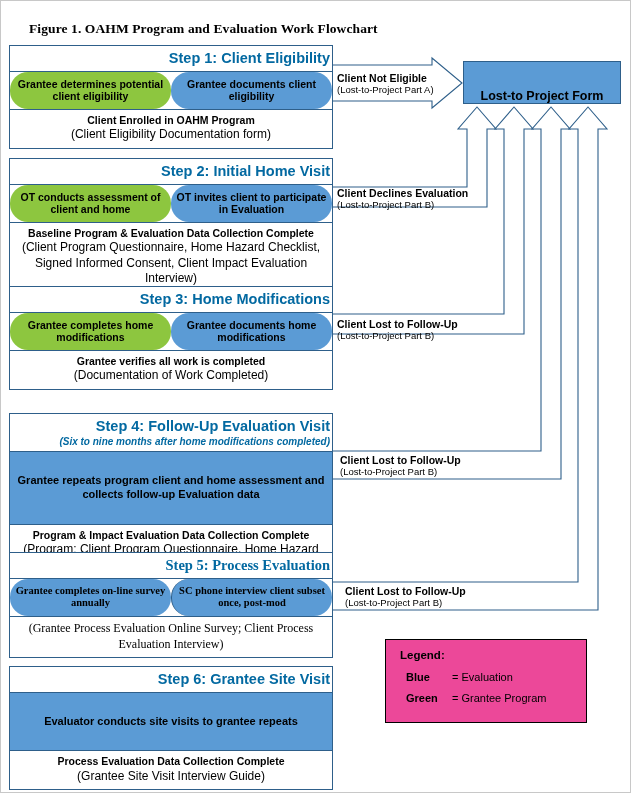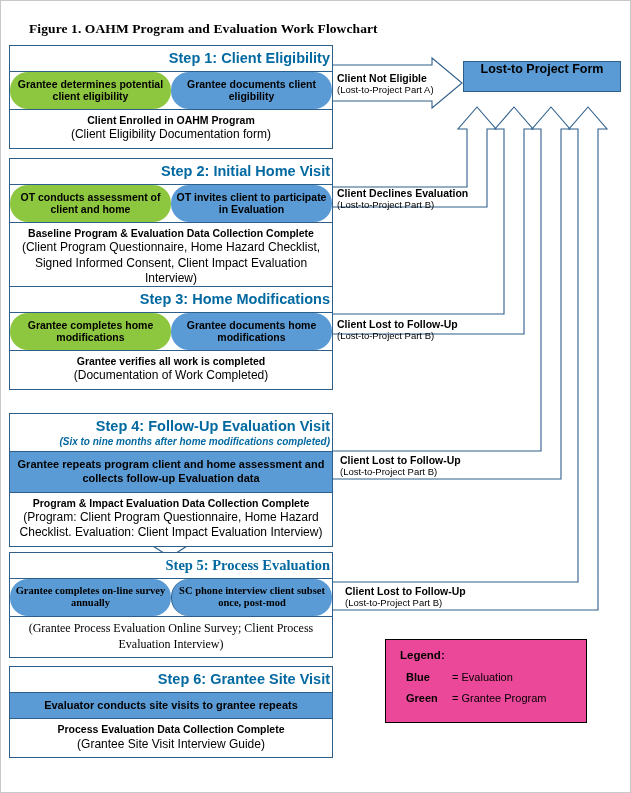--- a/index.html
+++ b/index.html
@@ -92,21 +92,21 @@
     border-left: 1px solid #2e5f8a;
   }
   .full-blue {
     background: #5B9BD5;
     border-top: 1px solid #2e5f8a;
     border-bottom: 1px solid #2e5f8a;
     text-align: center;
     font-weight: bold;
     font-size: 11px;
     line-height: 1.25;
-    padding: 6px 4px;
+    padding: 22px 4px;
     color: #000000;
   }
   .step-footer {
     text-align: center;
     padding: 4px 6px 5px;
     background: #ffffff;
     color: #000000;
   }
   .footer-bold {
     font-weight: bold;
@@ -120,26 +120,26 @@
     line-height: 1.28;
     display: block;
   }
 
   
   .lost-form {
     position: absolute;
     left: 462px;
     top: 60px;
     width: 158px;
-    height: 31px;
+    height: 43px;
     background: #5B9BD5;
     border: 1px solid #2e5f8a;
     box-sizing: border-box;
     display: flex;
-    align-items: flex-start;
+    align-items: flex-end;
     justify-content: center;
     font-weight: bold;
     font-size: 12.5px;
     color: #000000;
     text-align: center;
   }
 
   
   .callout {
     position: absolute;

